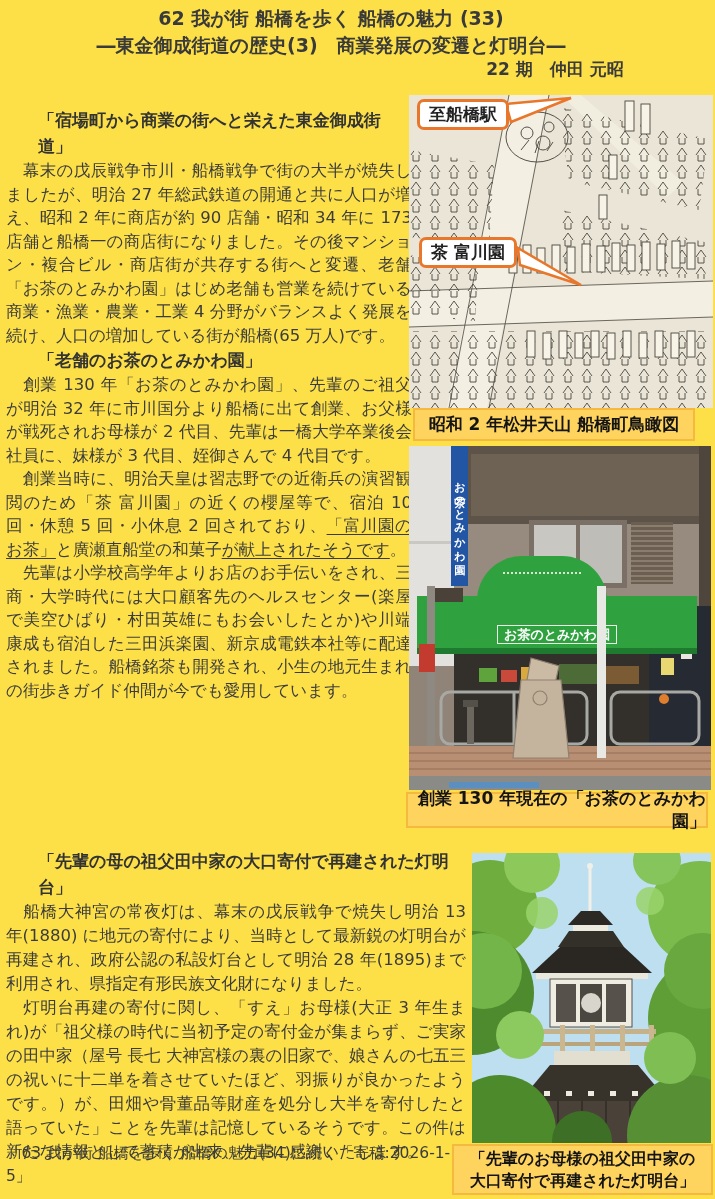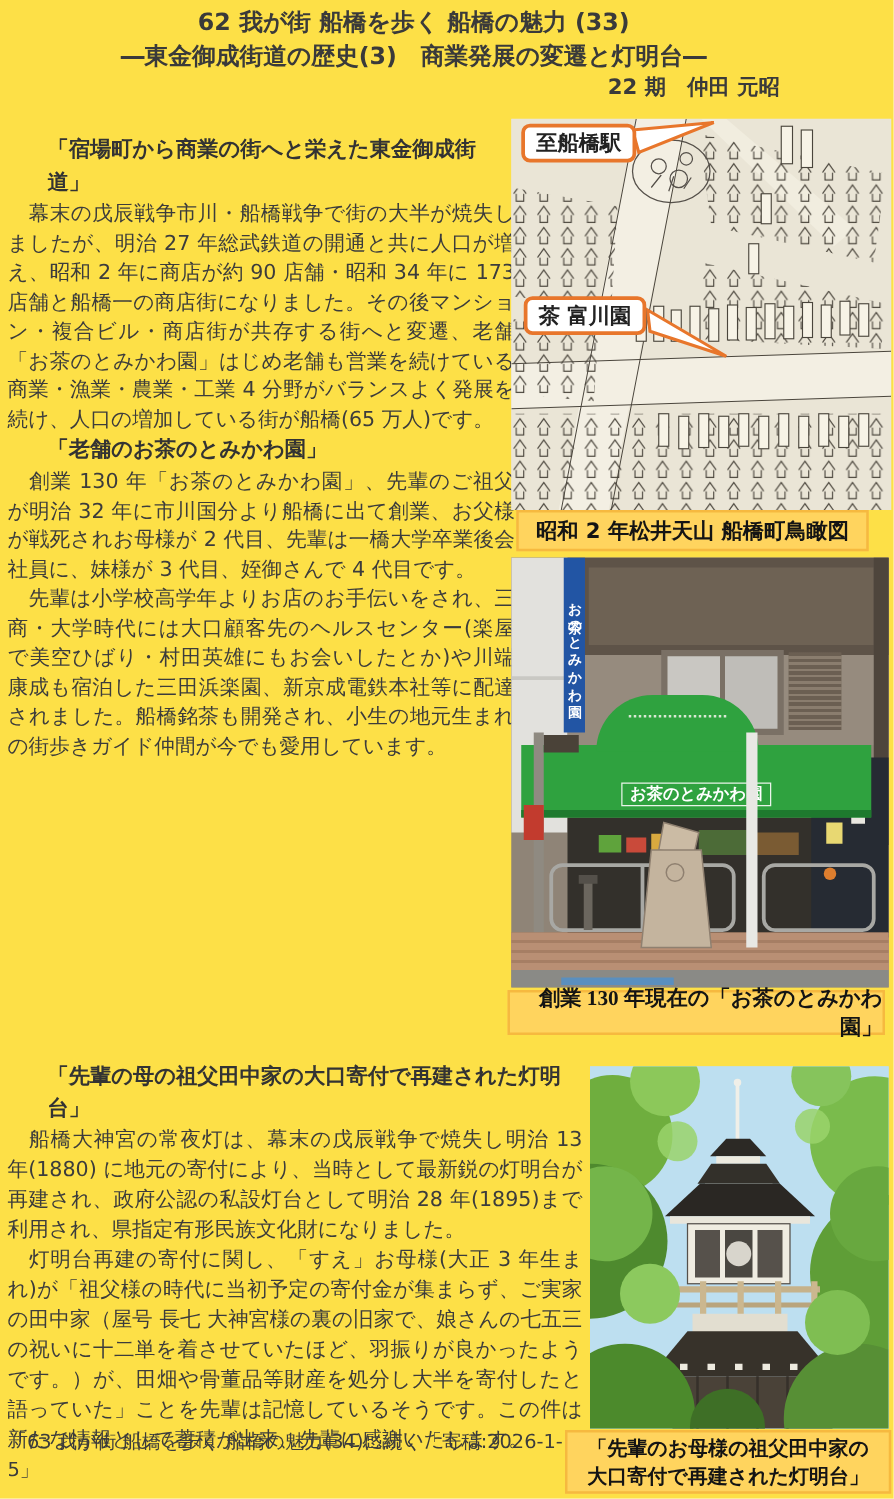--- a/index.html
+++ b/index.html
@@ -19,21 +19,21 @@
   .h{font-weight:bold;font-size:17px;line-height:26px;color:#333;margin-left:32px;}
   .h1gap{margin-top:12px;}
   .u{text-decoration:underline;text-underline-offset:3px;}
   .footer{position:absolute;left:6px;top:1142px;width:460px;font-size:15.5px;
           line-height:23px;color:#3c3c3c;}
   
   .cap{position:absolute;background:#FFD45E;border:2px solid #F6B93F;border-radius:0;
        display:flex;flex-direction:column;align-items:center;justify-content:center;
        font-weight:bold;color:#141414;text-align:right;}
   #cap-map{left:413px;top:408px;width:278px;height:29px;font-size:17px;}
-  #cap-shop{left:406px;top:792px;width:298px;height:32px;font-size:17px;font-family:Liberation Serif, serif;}
+  #cap-shop{left:406px;top:792px;width:298px;height:32px;font-size:17px;}
   #cap-tower{left:452px;top:1144px;width:257px;height:47px;font-size:16px;line-height:22px;}
   
   .fig{position:absolute;overflow:hidden;}
   #fig-map{left:409px;top:95px;width:304px;height:313px;background:#EAE5D6;}
   #fig-shop{left:409px;top:446px;width:302px;height:344px;background:#8F8477;}
   #fig-tower{left:472px;top:853px;width:239px;height:290px;background:#BDDFF0;}
   
   .callout{position:absolute;background:#ffffff;border:3px solid #E8762B;border-radius:7px;
            padding:1px 9px;font-size:17px;font-weight:bold;color:#222;white-space:nowrap;z-index:3;}
   .tail{position:absolute;z-index:2;}
@@ -61,20 +61,21 @@
     <div class="title-line">62 我が街 船橋を歩く 船橋の魅力 (33)</div>
     <div class="title-line">―東金御成街道の歴史(3)　商業発展の変遷と灯明台―</div>
   </div>
   <div class="author">22 期　仲田 元昭</div>
 
   <div class="col-left">
     <div class="h h1gap">「宿場町から商業の街へと栄えた東金御成街道」</div>
     <p class="body">　幕末の戊辰戦争市川・船橋戦争で街の大半が焼失しましたが、明治 27 年総武鉄道の開通と共に人口が増え、昭和 2 年に商店が約 90 店舗・昭和 34 年に 173 店舗と船橋一の商店街になりました。その後マンション・複合ビル・商店街が共存する街へと変遷、老舗「お茶のとみかわ園」はじめ老舗も営業を続けている商業・漁業・農業・工業 4 分野がバランスよく発展を続け、人口の増加している街が船橋(65 万人)です。</p>
     <div class="h">「老舗のお茶のとみかわ園」</div>
     <p class="body">　創業 130 年「お茶のとみかわ園」、先輩のご祖父が明治 32 年に市川国分より船橋に出て創業、お父様が戦死されお母様が 2 代目、先輩は一橋大学卒業後会社員に、妹様が 3 代目、姪御さんで 4 代目です。</p>
+    <p class="body"><span>　創業当時に、明治天皇は習志野での近衛兵の演習観閲のため「茶 富川園」の近くの櫻屋等で、宿泊 10 回・休憩 5 回・小休息 2 回されており、</span><span class="u">「富川園のお茶」</span><span>と廣瀬直船堂の和菓子</span><span class="u">が献上されたそうです</span><span>。</span></p>
     <p class="body">　先輩は小学校高学年よりお店のお手伝いをされ、三商・大学時代には大口顧客先のヘルスセンター(楽屋で美空ひばり・村田英雄にもお会いしたとか)や川端康成も宿泊した三田浜楽園、新京成電鉄本社等に配達されました。船橋銘茶も開発され、小生の地元生まれの街歩きガイド仲間が今でも愛用しています。</p>
   </div>
 
   <div class="col-bottom">
     <div class="h">「先輩の母の祖父田中家の大口寄付で再建された灯明台」</div>
     <p class="body">　船橋大神宮の常夜灯は、幕末の戊辰戦争で焼失し明治 13 年(1880) に地元の寄付により、当時として最新鋭の灯明台が再建され、政府公認の私設灯台として明治 28 年(1895)まで利用され、県指定有形民族文化財になりました。</p>
     <p class="body">　灯明台再建の寄付に関し、「すえ」お母様(大正 3 年生まれ)が「祖父様の時代に当初予定の寄付金が集まらず、ご実家の田中家（屋号 長七 大神宮様の裏の旧家で、娘さんの七五三の祝いに十二単を着させていたほど、羽振りが良かったようです。）が、田畑や骨董品等財産を処分し大半を寄付したと語っていた」ことを先輩は記憶しているそうです。この件は新たな情報として蓄積が出来、先輩に感謝いたします。</p>
   </div>
 
   <div class="footer">

